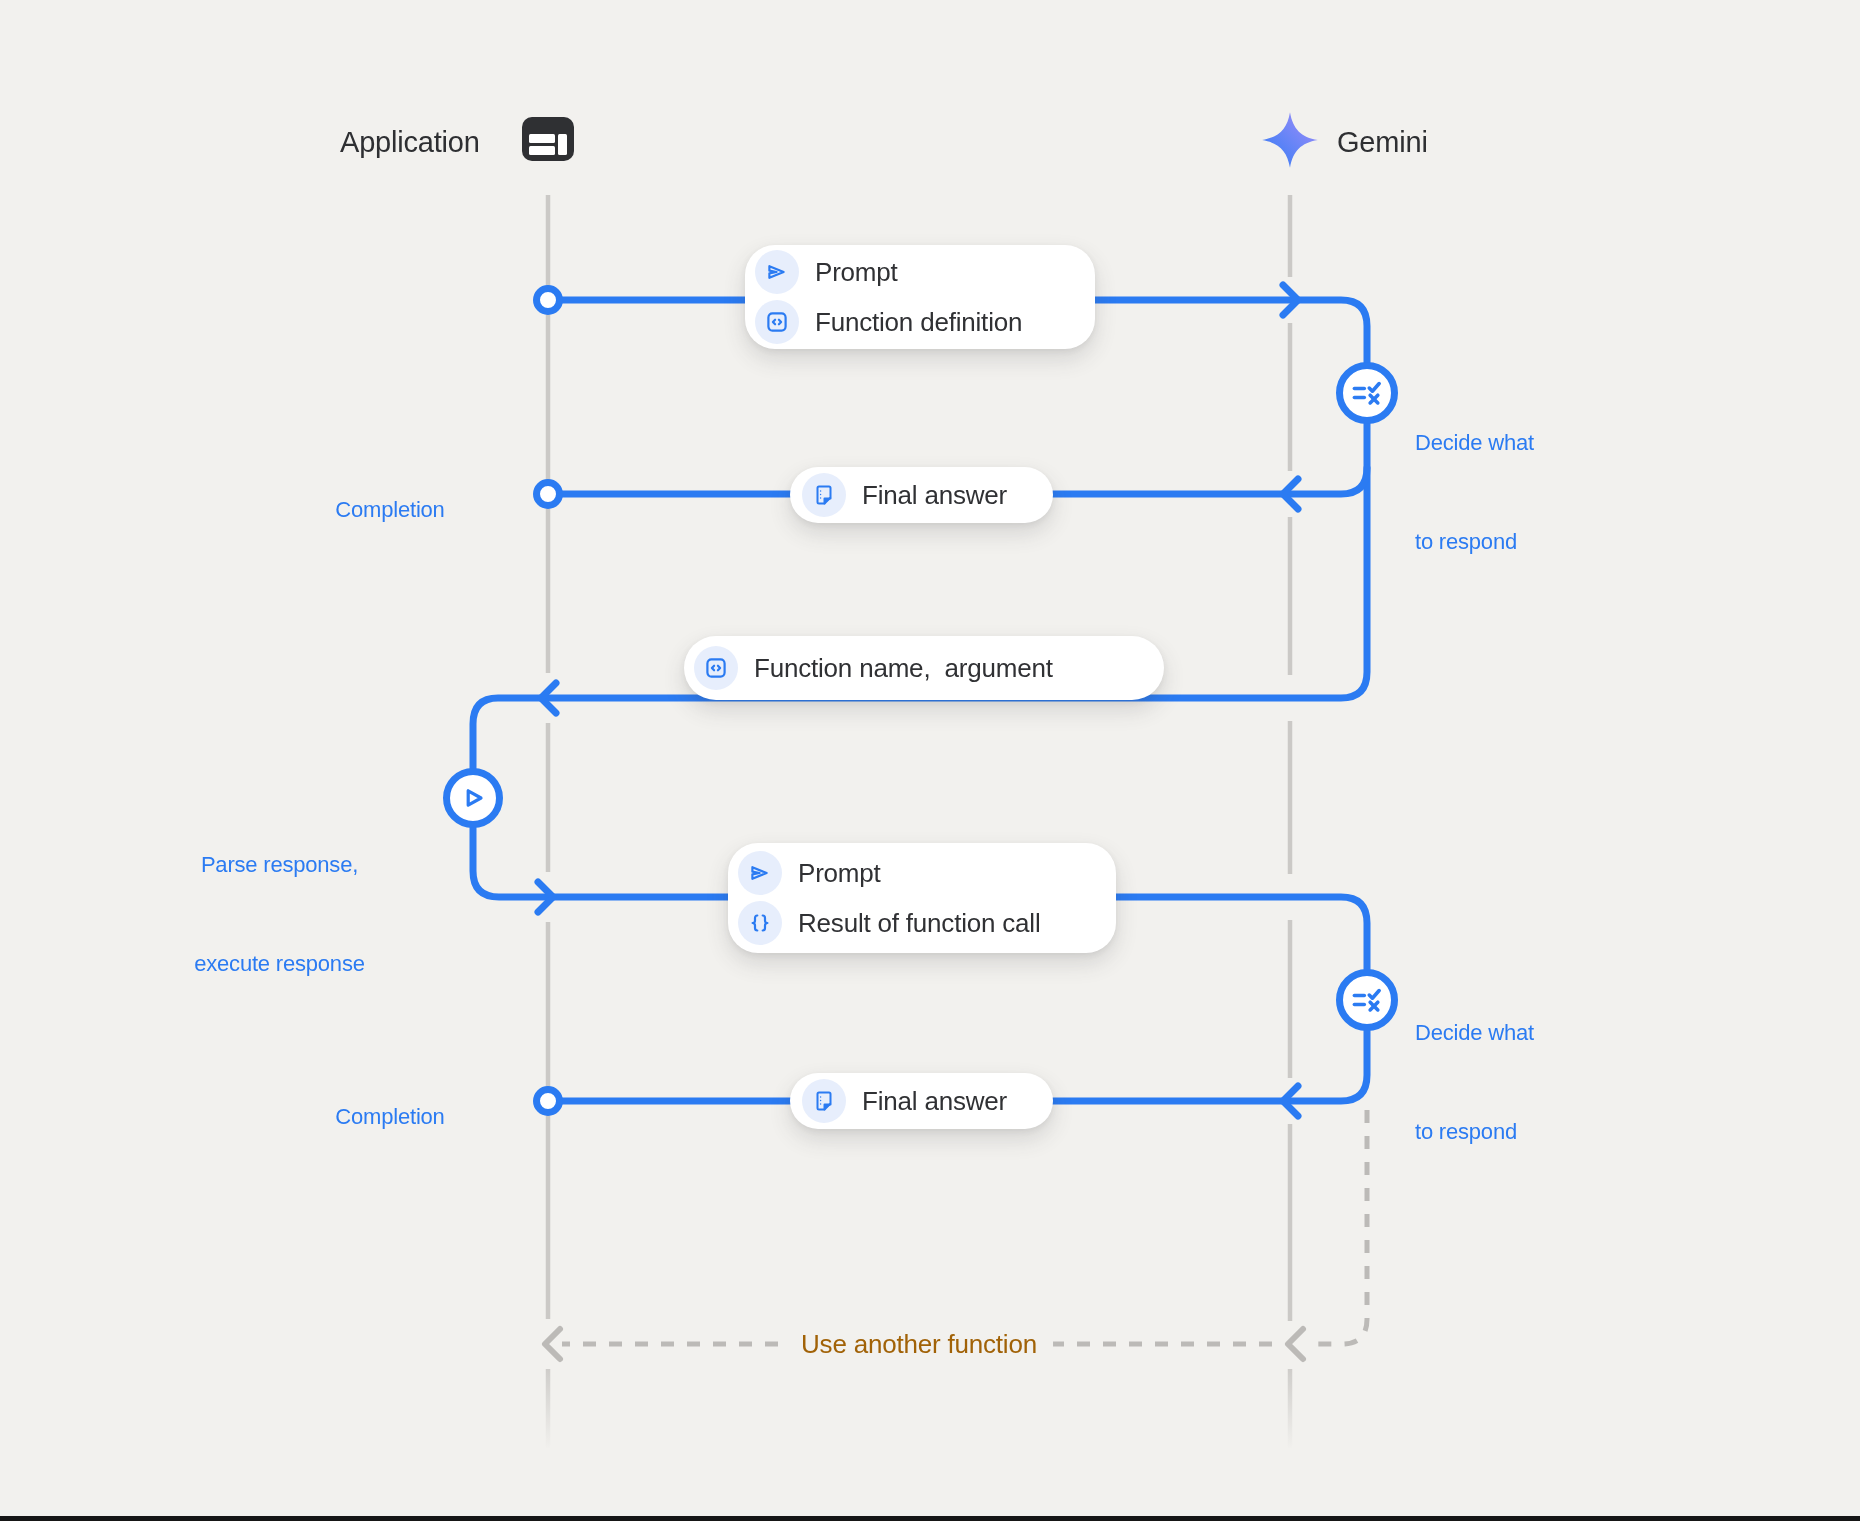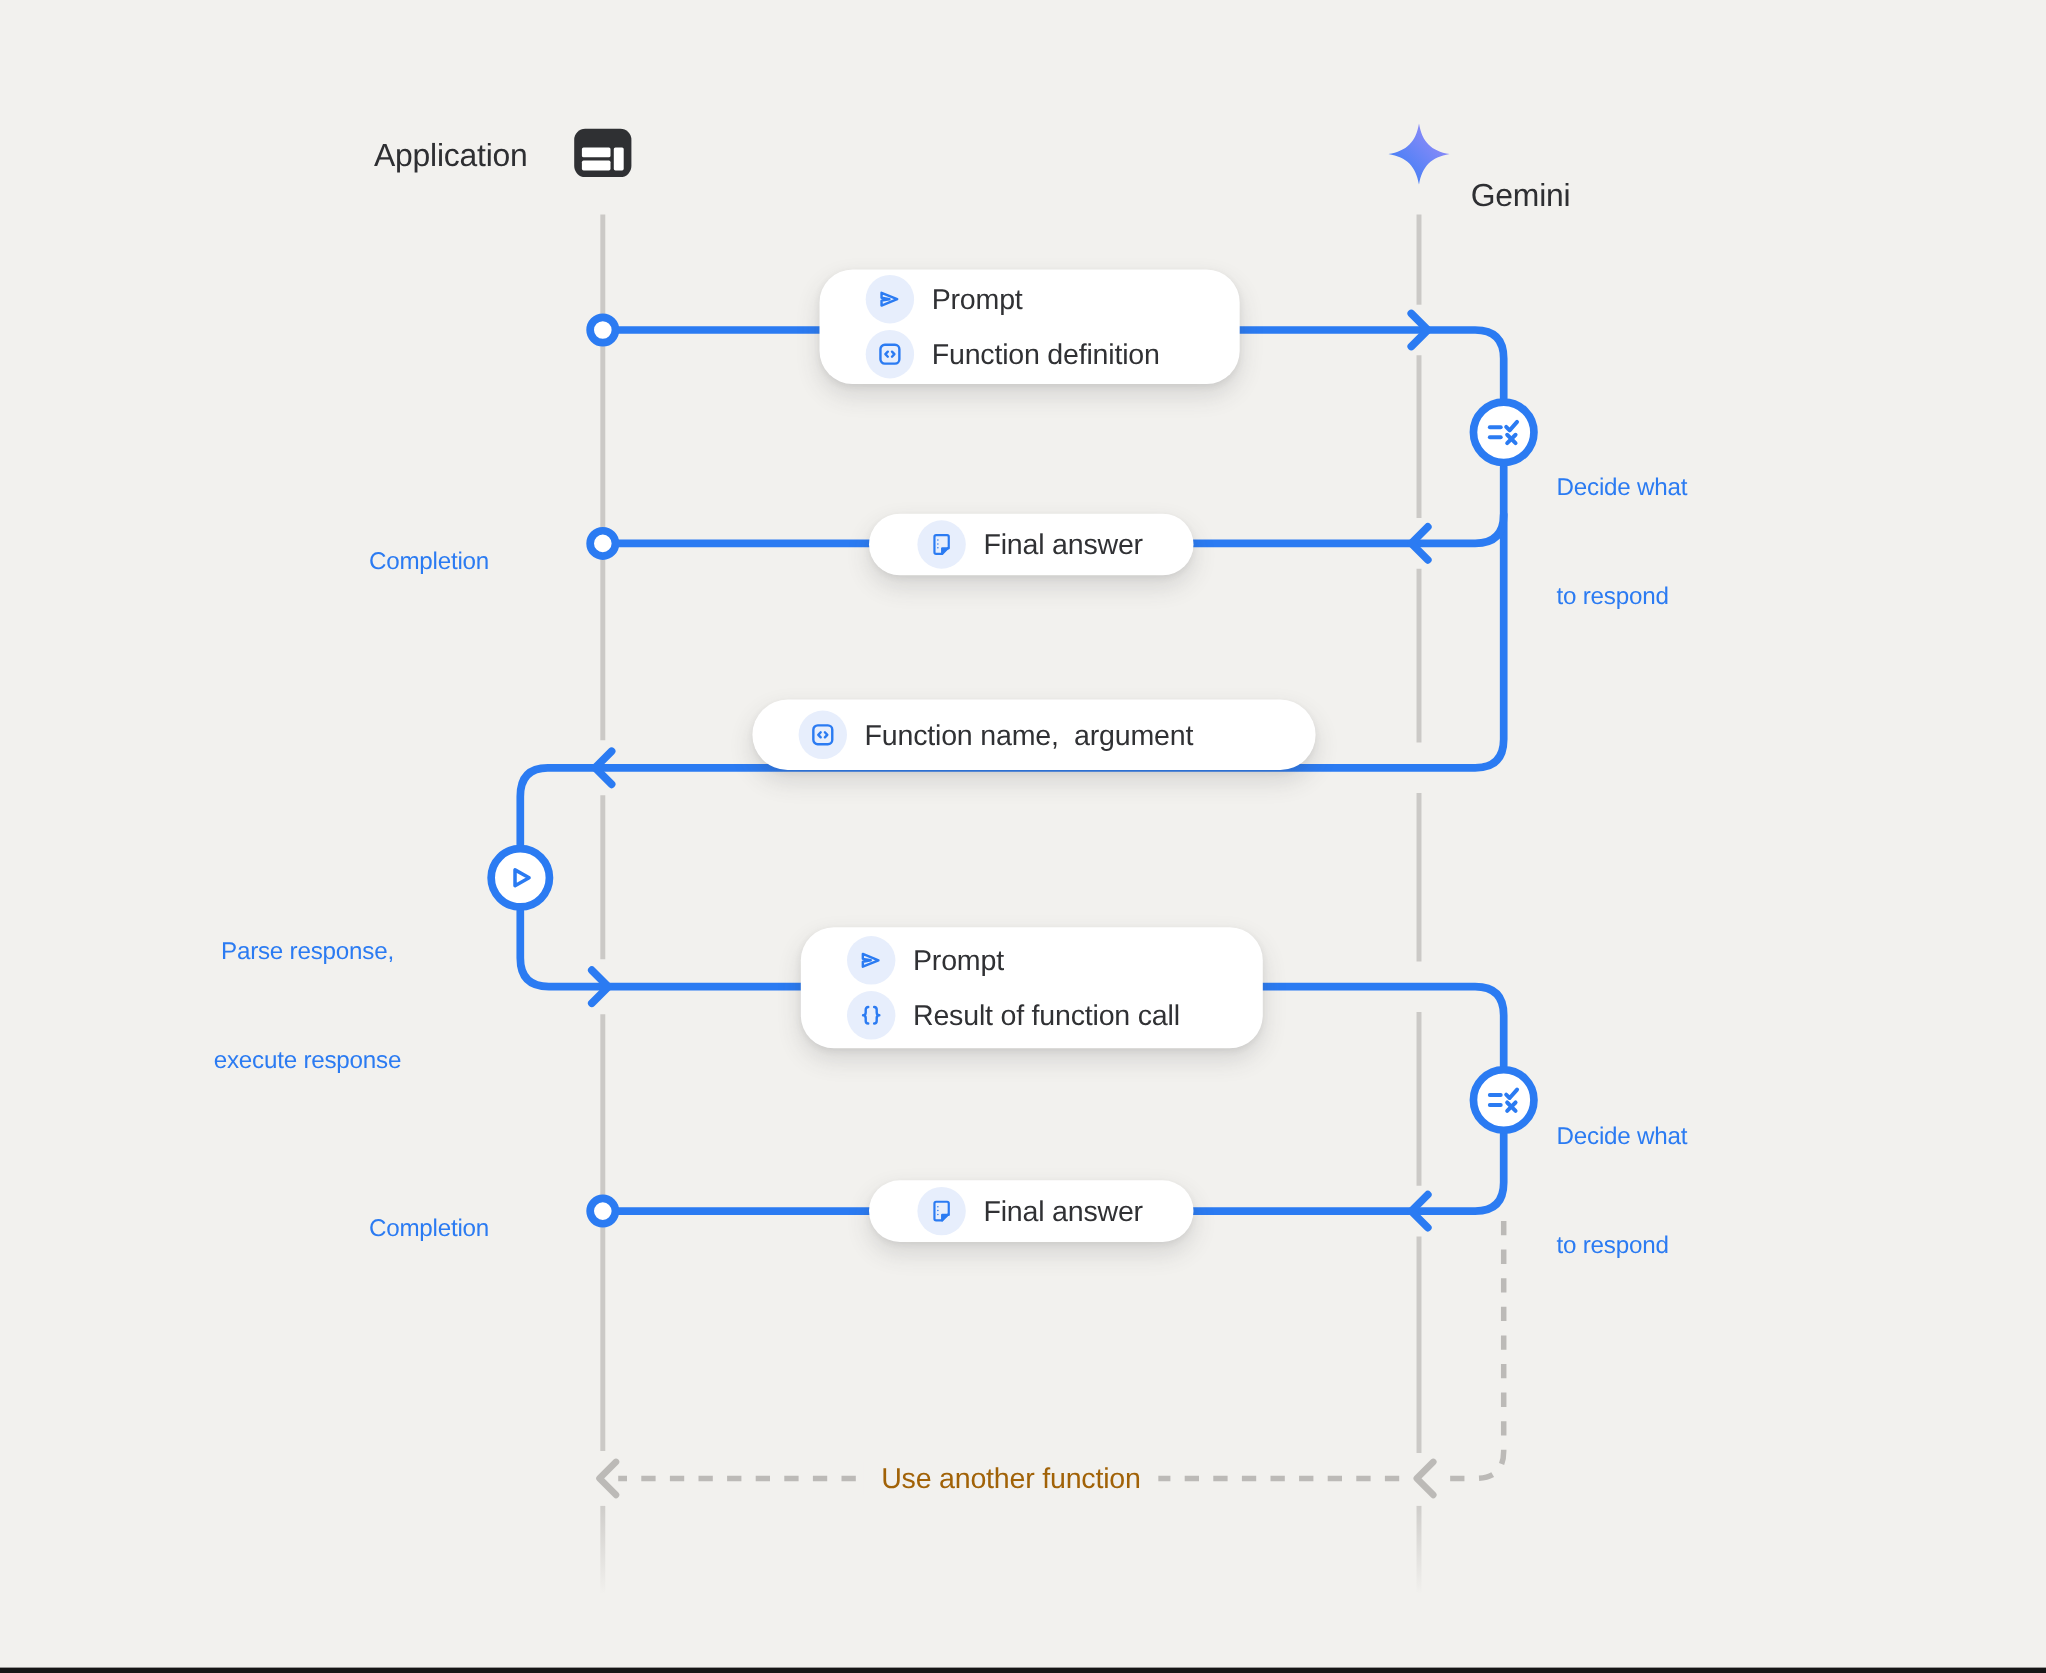--- a/index.html
+++ b/index.html
@@ -14,21 +14,21 @@
   
   .actor-label{
     position:absolute;
     font-size:29px;font-weight:500;color:#2e2f32;letter-spacing:-0.2px;
     line-height:32px;white-space:pre;text-align:center;
   }
   
   .msgbox{
     position:absolute;background:#ffffff;border-radius:30px;
     box-shadow:0 10px 22px rgba(60,64,67,.16),0 2px 6px rgba(60,64,67,.08);
-    display:flex;flex-direction:column;justify-content:center;padding-left:32px;
+    display:flex;flex-direction:column;justify-content:center;
   }
   .brow{display:flex;align-items:center;gap:16px;height:50px;padding:0 26px 0 10px;}
   .pill .brow{height:68px;padding:0 34px 0 12px;}
   .chip{
     width:44px;height:44px;border-radius:50%;background:#e7eefc;
     display:flex;align-items:center;justify-content:center;flex:0 0 auto;
   }
   .btext{font-size:26px;font-weight:500;color:#303134;letter-spacing:-0.2px;white-space:pre;}
   
   .bluelabel{
@@ -124,21 +124,21 @@
   <svg class="layer" style="left:1261px;top:107px;" width="58" height="66" viewBox="0 0 100 100">
     <defs>
       <linearGradient id="sparkGrad" x1="0%" y1="100%" x2="100%" y2="0%">
         <stop offset="0%" stop-color="#2e7bf4"></stop>
         <stop offset="55%" stop-color="#6f86f7"></stop>
         <stop offset="100%" stop-color="#a58df8"></stop>
       </linearGradient>
     </defs>
     <path d="M50 2 C55 31 69 45 98 50 C69 55 55 69 50 98 C45 69 31 55 2 50 C31 45 45 31 50 2 Z" fill="url(#sparkGrad)"></path>
   </svg>
-  <div class="actor-label" style="left:1337px;top:126px;margin-top:36px;">Gemini</div>
+  <div class="actor-label" style="left:1337px;top:126px;">Gemini</div>
 
   <div class="msgbox" style="left:745px;top:245px;width:350px;height:104px;">
     <div class="brow">
       <span class="chip">
         <svg width="24" height="24" viewBox="0 0 24 24" fill="none" stroke="#2b7bf2" stroke-width="2.2" stroke-linejoin="round">
           <path d="M4.4 6.2 L18.6 12 L4.4 17.8 L4.4 13.3 L11.6 12 L4.4 10.7 Z"></path>
         </svg>
       </span>
       <span class="btext">Prompt</span>
     </div>

